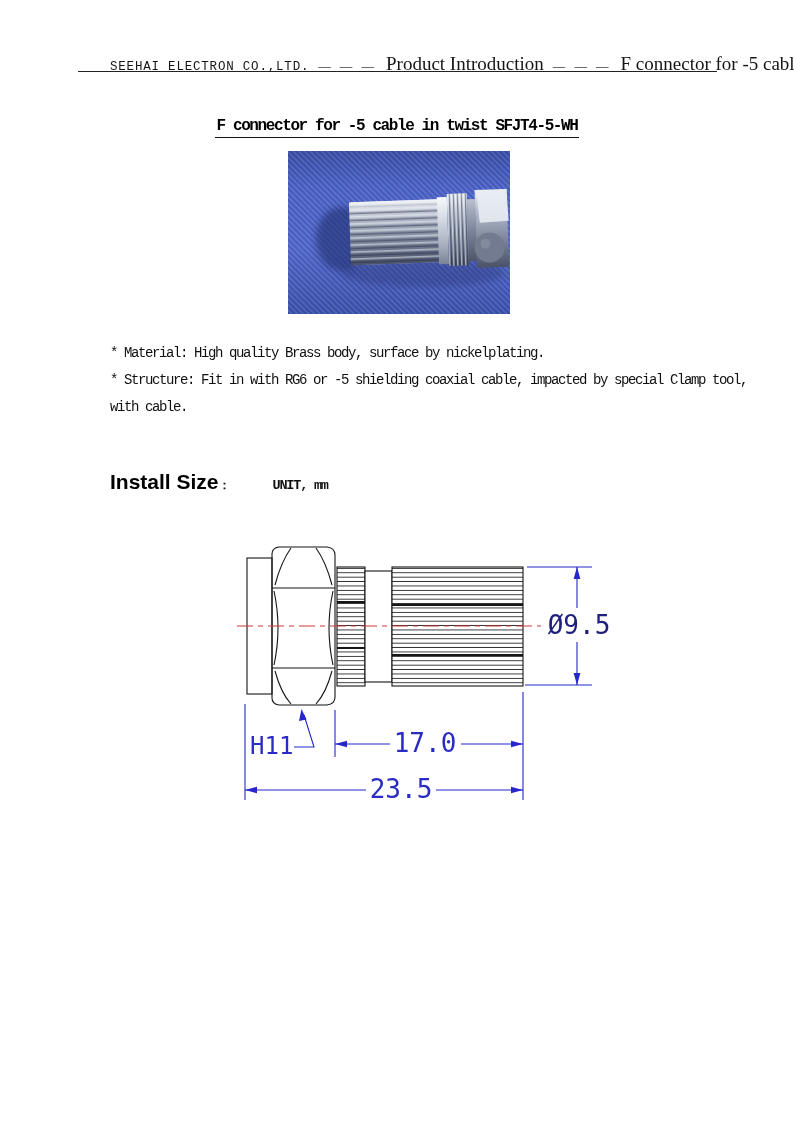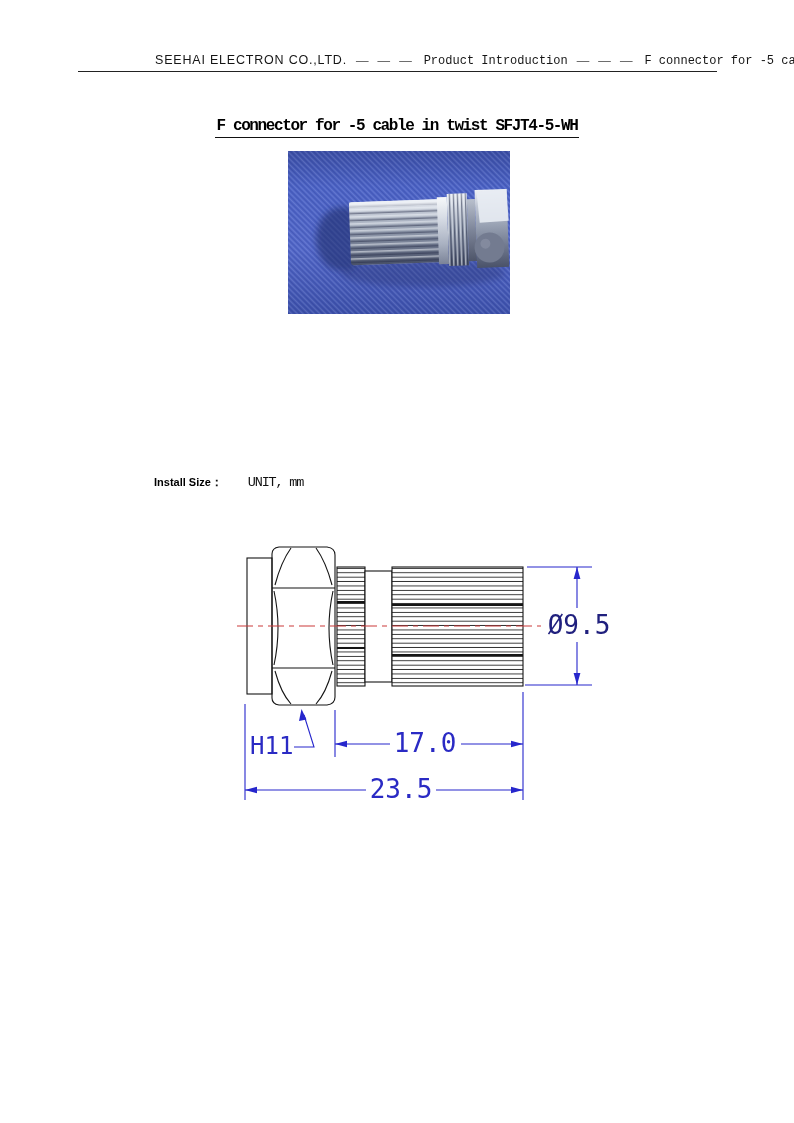--- a/index.html
+++ b/index.html
@@ -3,40 +3,40 @@
 <meta charset="utf-8">
 <style>
   html,body { margin:0; padding:0; background:#888; }
   .page {
     position:relative; width:794px; height:1123px; background:#ffffff;
     margin:0 auto; overflow:hidden;
     font-family:"Liberation Mono", monospace; color:#111;
   }
   
   .header { position:absolute; top:53px; left:110px; white-space:nowrap; font-size:12.5px; color:#151515; }
-  .header .co  { font-family:Liberation Sans, sans-serif; letter-spacing:0.8px;margin-left:45px; }
+  .header .co  { font-family:Liberation Mono, monospace; letter-spacing:0.8px; }
   .header .dash{ font-family:"Liberation Serif", serif; margin:0 9px; letter-spacing:3px; }
-  .header .sec, .header .doc { font-family:Liberation Mono, monospace; font-size:12px; }
+  .header .sec, .header .doc { font-family:Liberation Serif, serif; font-size:19px; }
   .rule { position:absolute; top:71px; left:78px; width:639px; border-top:1.6px solid #222; }
   
   .title-wrap { position:absolute; top:117px; left:0; width:100%; text-align:center; }
   .title {
     font-weight:bold; font-size:16px; letter-spacing:-1.4px; color:#000;
     border-bottom:1.5px solid #111; padding:0 2px 2px 2px;
   }
   
   .photo { position:absolute; left:288px; top:151px; width:222px; height:163px; display:block; }
   
   .specs { position:absolute; left:110px; top:340px; font-size:14px; letter-spacing:-1.4px; color:#101010; }
   .specs .line { height:27px; line-height:27px; white-space:nowrap; }
   
   .install { position:absolute; left:110px; top:471px; height:27px; line-height:22px; white-space:nowrap; }
-  .install-label { font-family:"Liberation Sans", sans-serif; font-weight:bold; font-size:11px; color:#000;margin-left:44px; }
+  .install-label { font-family:"Liberation Sans", sans-serif; font-weight:bold; font-size:21px; color:#000; }
   .install-colon { font-family:"Liberation Sans", sans-serif; font-weight:bold; font-size:12px; }
-  .install-unit  { font-size:13.5px; letter-spacing:-1.2px; margin-left:25px; }
+  .install-unit  { font-size:13.5px; letter-spacing:-1.2px; margin-left:42px;font-weight:bold; }
   
   .drawing { position:absolute; left:235px; top:538px; width:430px; height:268px; display:block; }
   .drawing text { font-family:"DejaVu Sans Mono", monospace; }
 </style>
 </head>
 <body>
 
 <div class="page">
 
   <div class="header">
@@ -103,20 +103,23 @@
       <rect x="160" y="44" width="20" height="72" fill="url(#ribs)"></rect>
       <rect x="180" y="50" width="8" height="62" fill="url(#metalDark)"></rect>
       <rect x="188" y="41" width="32" height="78" fill="url(#metal)"></rect>
       <polygon points="190,43 220,41 221,73 192,74" fill="#e8ecf3" opacity="0.9"></polygon>
       <circle cx="201" cy="99" r="15" fill="#737b90"></circle>
       <circle cx="197" cy="95" r="5" fill="#8d95a8" opacity="0.6"></circle>
     </g>
   </svg>
 
   <div class="specs">
+    <div class="line">* Material: High quality Brass body, surface by nickelplating.</div>
+    <div class="line">* Structure: Fit in with RG6 or -5 shielding coaxial cable, impacted by special Clamp tool,</div>
+    <div class="line">with cable.</div>
   </div>
 
   <div class="install">
     <span class="install-label">Install Size</span><span class="install-colon">：</span><span class="install-unit">UNIT, mm</span>
   </div>
 
   <svg class="drawing" viewBox="0 0 430 268" aria-hidden="true">
     <defs>
       <pattern id="knurl" width="8" height="4.4" patternUnits="userSpaceOnUse">
         <rect width="8" height="4.4" fill="#ffffff"></rect>

